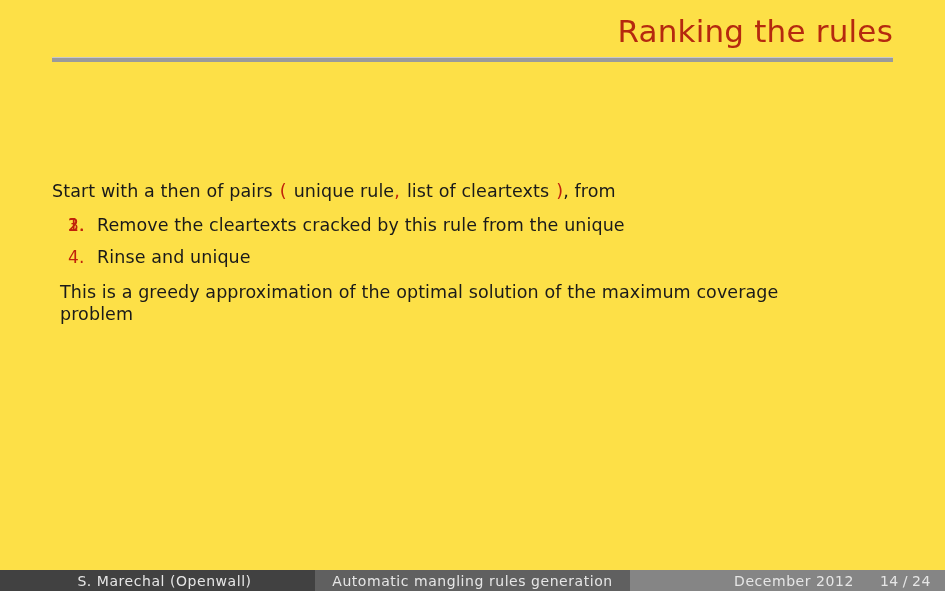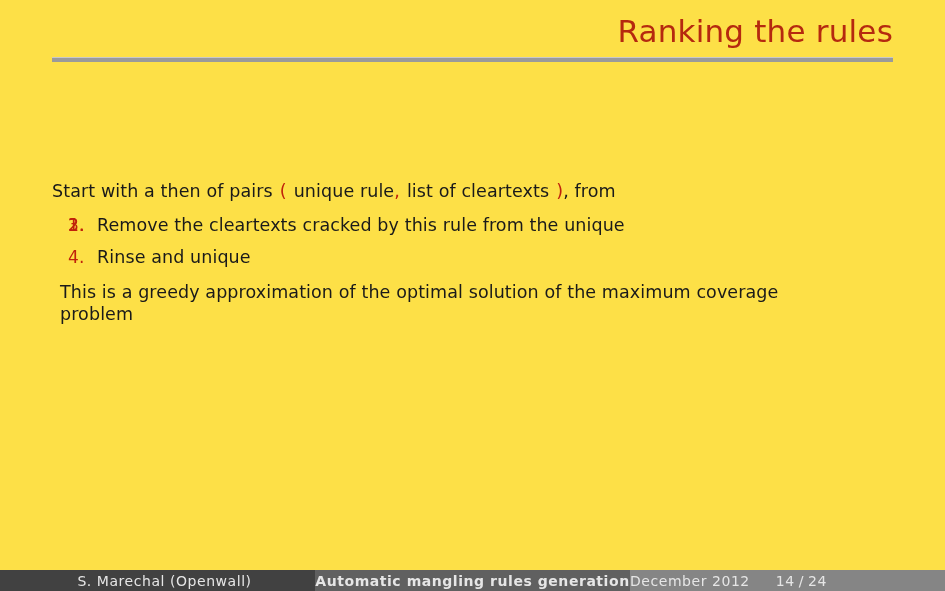--- a/index.html
+++ b/index.html
@@ -121,27 +121,26 @@
   #foot-author {
     width: 315px;
     background: #414141;
     justify-content: center;
     padding-left: 14px;
   }
   #foot-title {
     width: 315px;
     background: #606060;
     justify-content: center;
-    font-weight: bold;
   }
   #foot-right {
     width: 315px;
     background: #858585;
-    justify-content: flex-start;
-    padding-right: 6px;
+    justify-content: flex-end;
+    padding-right: 14px;
   }
   #foot-date { margin-right: 26px; }
   #foot-page .sep { margin: 0 4px; }
 </style>
 </head>
 <body>
 
 <div id="slide">
 
   <div id="frametitle">Ranking the rules</div>

